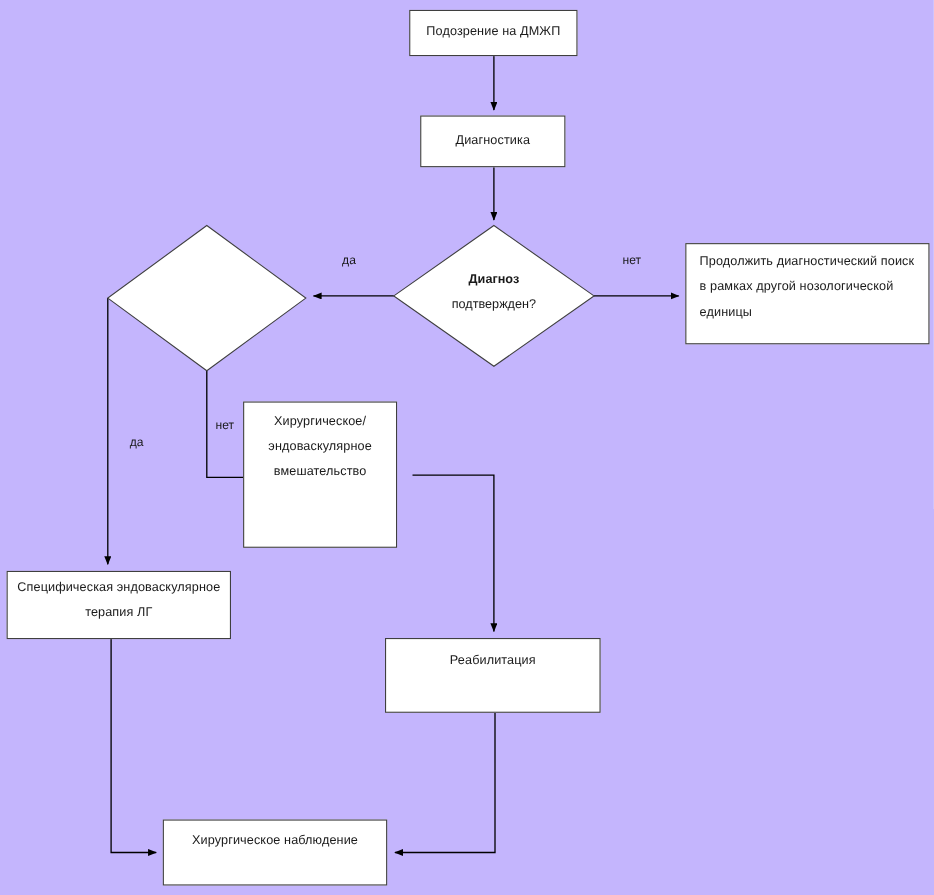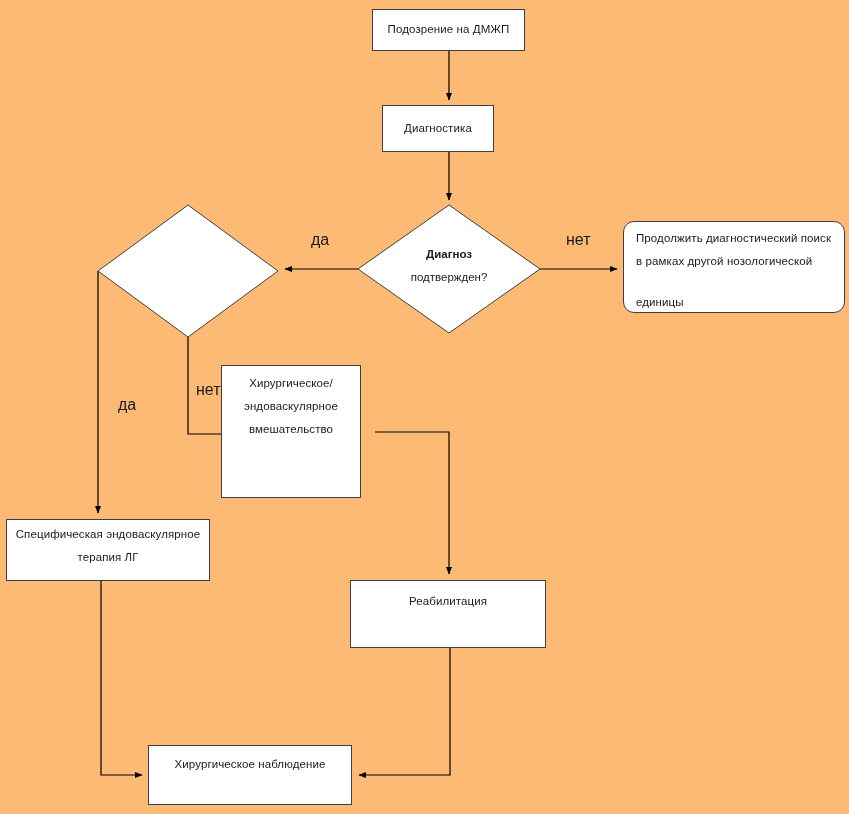--- a/index.html
+++ b/index.html
@@ -6,21 +6,21 @@
   html,body{margin:0;padding:0;background:#ffffff;}
   body{
     font-family:"Liberation Sans","DejaVu Sans",sans-serif;
     color:#000000;
     -webkit-font-smoothing:antialiased;
   }
   #canvas{
     position:relative;
     width:849px;
     height:814px;
-    background:#fdba74;
+    background:#c4b5fd;
     overflow:hidden;
   }
   svg#edges{
     position:absolute;
     left:0; top:0;
     width:849px; height:814px;
     pointer-events:none;
   }
   .node{
     position:absolute;
@@ -55,33 +55,33 @@
     position:absolute;
     left:0;
     width:100%;
     text-align:center;
     font-size:11.5px;
     line-height:2.0;
     color:#1a1a1a;
   }
   .edge-label{
     position:absolute;
-    font-size:16px;
+    font-size:11px;
     color:#1a1a1a;
     white-space:nowrap;
   }
   .just .label{
     text-align:justify;
     text-align-last:left;
     padding:0 12px;
     box-sizing:border-box;
     text-justify:inter-word;
   }
   .just .label span.ln{display:block;}
-  .just .label span.ln.last{text-align:center;margin-top:18px;}
+  .just .label span.ln.last{text-align:center;}
 </style>
 </head>
 <body>
 
 <div id="canvas">
 
   <svg id="edges" viewBox="0 0 849 814" xmlns="http://www.w3.org/2000/svg">
     <defs>
       <marker id="arrow" markerWidth="9" markerHeight="9" refX="7.4" refY="3.2" orient="auto" markerUnits="userSpaceOnUse">
         <path d="M0,0 L8,3.2 L0,6.4 z" fill="#000000"></path>
@@ -104,39 +104,39 @@
 
     <path d="M450,648 L450,775 L359,775" stroke="#000000" stroke-width="1.2" fill="none" marker-end="url(#arrow)"></path>
 
     <path d="M101,581 L101,775 L142,775" stroke="#000000" stroke-width="1.2" fill="none" marker-end="url(#arrow)"></path>
   </svg>
 
   <div class="node center-v" style="left:372px; top:9px; width:153px; height:42px;">
     <span class="label">Подозрение на ДМЖП</span>
   </div>
 
-  <div class="node center-v" style="left:382px; top:105px; width:112px; height:47px;">
+  <div class="node center-v" style="left:382px; top:105px; width:132px; height:47px;">
     <span class="label">Диагностика</span>
   </div>
 
   <div class="diamond" style="left:358px; top:205px; width:182px; height:128px;">
     <svg width="182" height="128" viewBox="0 0 182 128" xmlns="http://www.w3.org/2000/svg">
       <polygon points="91,0 182,64 91,128 0,64" fill="#ffffff" stroke="#3f3f3f" stroke-width="1"></polygon>
     </svg>
     <div class="dlabel" style="top:38px;font-weight:bold;">Диагноз</div>
     <div class="dlabel" style="top:61px;">подтвержден?</div>
   </div>
 
   <div class="diamond" style="left:98px; top:205px; width:180px; height:132px;">
     <svg width="180" height="132" viewBox="0 0 180 132" xmlns="http://www.w3.org/2000/svg">
       <polygon points="90,0 180,66 90,132 0,66" fill="#ffffff" stroke="#3f3f3f" stroke-width="1"></polygon>
     </svg>
   </div>
 
-  <div class="node just" style="left:623px; top:221px; width:222px; height:92px; align-items:flex-start;border-radius:11px;">
+  <div class="node just" style="left:623px; top:221px; width:222px; height:92px; align-items:flex-start;">
     <span class="label" style="padding-top:5px;">
       <span class="ln">Продолжить диагностический поиск</span>
       <span class="ln">в рамках другой нозологической</span>
       <span class="ln last">единицы</span>
     </span>
   </div>
 
   <div class="node" style="left:221px; top:365px; width:140px; height:133px;">
     <span class="label" style="padding-top:6px;">
       <span style="display:block;">Хирургическое/</span>

